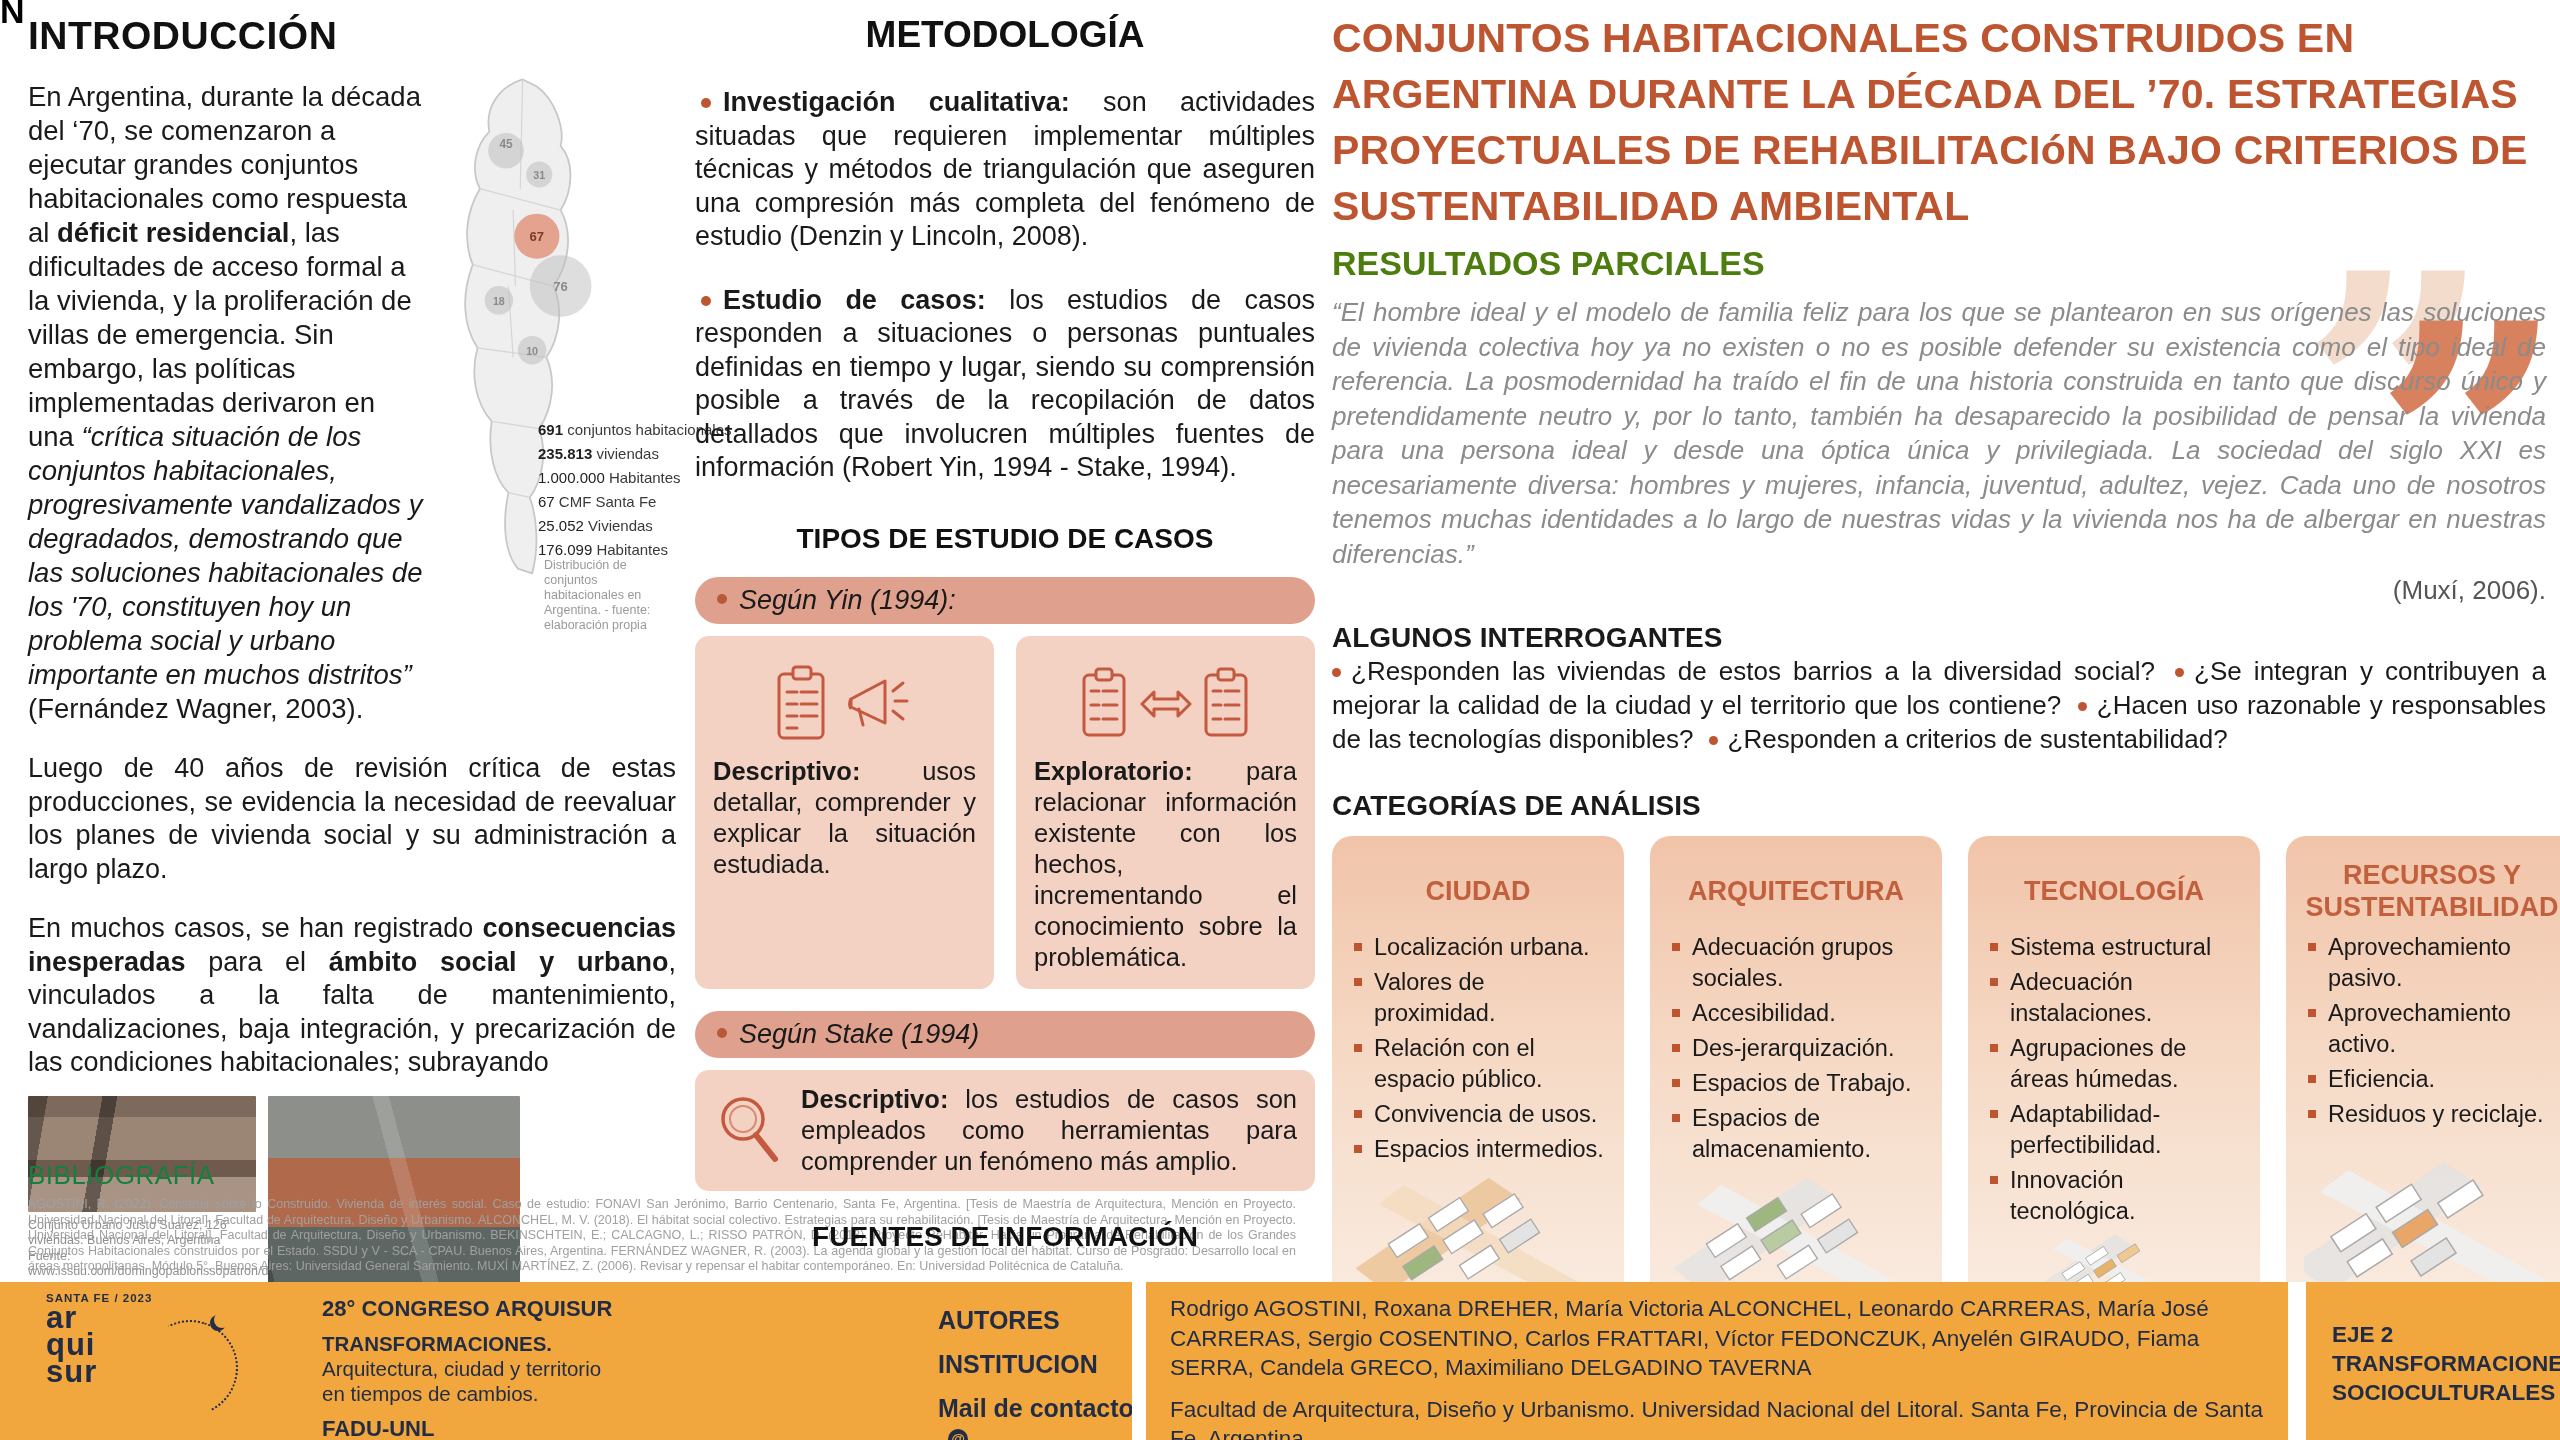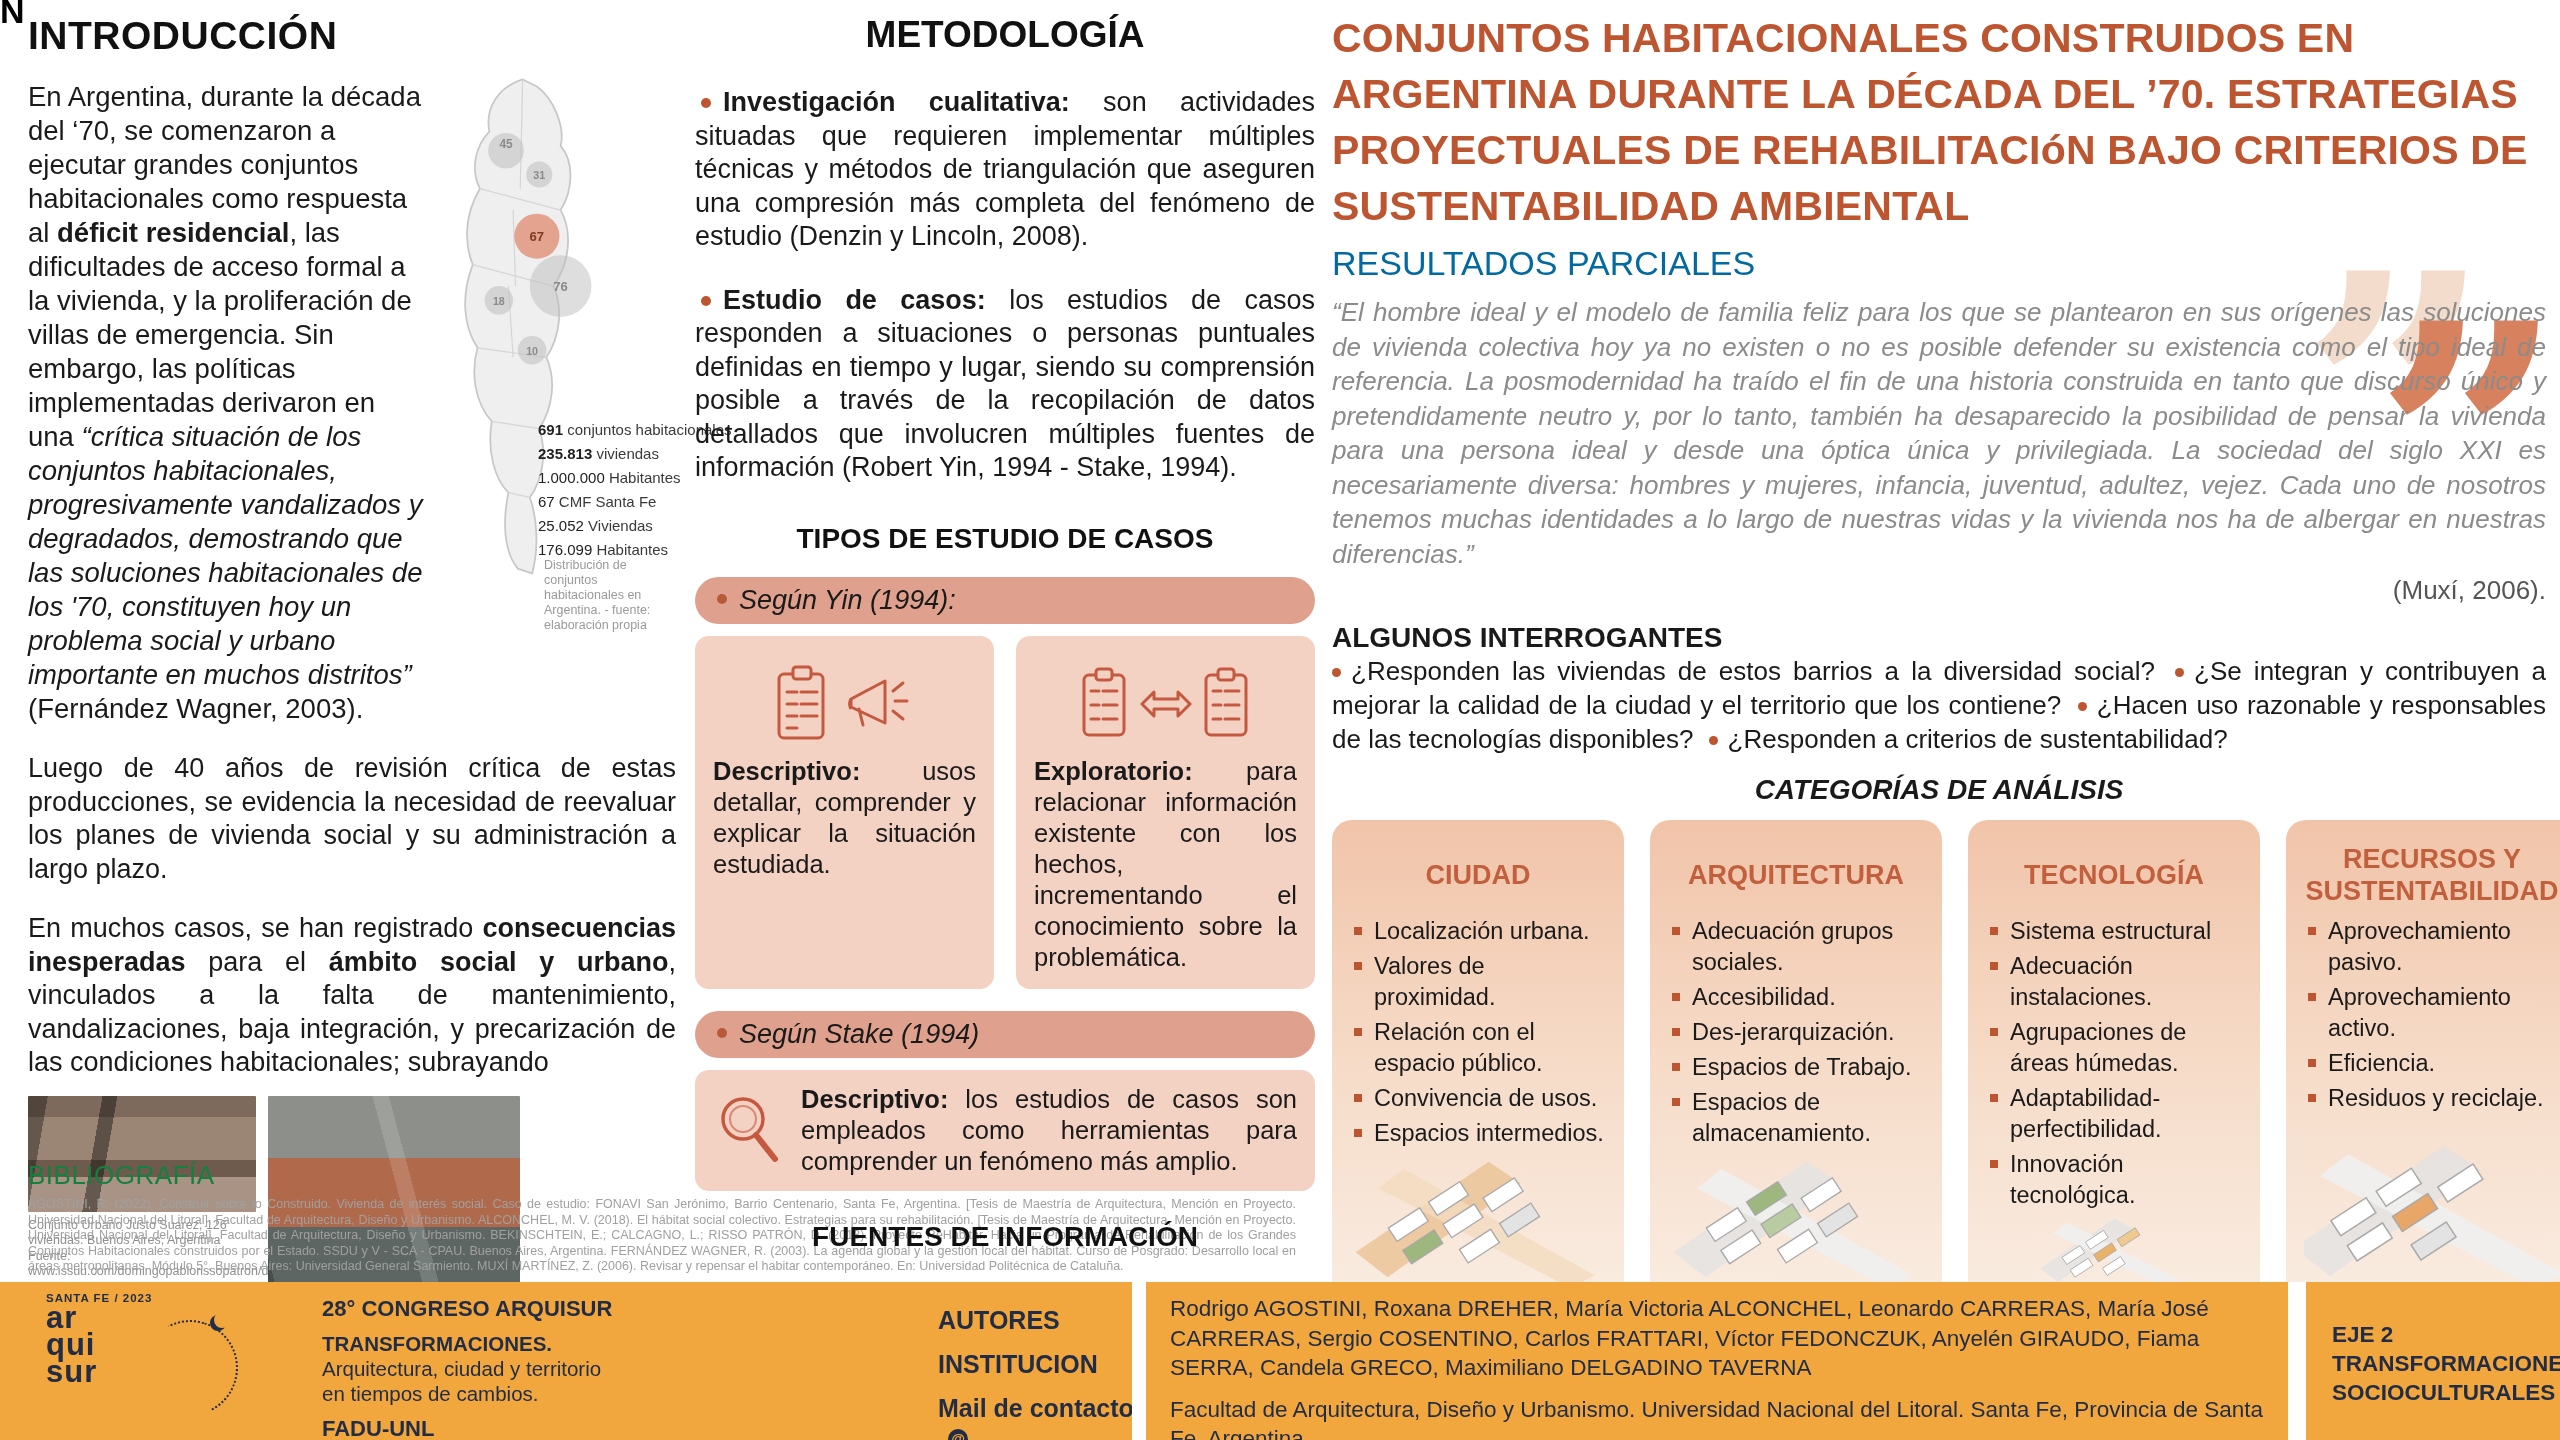--- a/index.html
+++ b/index.html
@@ -55,31 +55,31 @@
   .ybox p, .instr p { font-size:25.5px; line-height:31px; text-align:justify; }
   .instr { display:flex; gap:16px; align-items:center; background:#F3D2C3; border-radius:14px; padding:14px 18px; margin-top:12px; }
   .fuente { display:grid; grid-template-columns:248px 1fr; margin-top:26px; }
   .f-label { font-size:29px; font-weight:bold; color:#111; }
   .f-icon { margin-top:10px; }
   .f-text { font-size:26px; line-height:32.5px; }
 
   
   .col-results { position:absolute; left:1332px; top:10px; width:1214px; }
   .res-title { font-size:41px; line-height:56px; font-weight:bold; color:#BE5531; letter-spacing:0.2px; }
-  .res-sub { font-size:34px; font-weight:normal; color:#0369a1; margin-top:10px; }
+  .res-sub { font-size:34px; font-weight:bold; color:#4d7c0f; margin-top:10px; }
   .quote-wrap { position:relative; margin-top:12px; }
   .qmark { position:absolute; font-family:"DejaVu Serif", serif; font-weight:bold; line-height:0.5; z-index:0; }
   .qm1 { right:55px; top:18px; font-size:330px; color:#F4DCCC; }
   .qm2 { right:-18px; top:68px; font-size:330px; color:#D8815E; }
   .quote { position:relative; z-index:1; font-size:26px; line-height:34.5px; font-style:italic; color:#8b8b8b; text-align:justify; }
   .attrib { position:relative; z-index:1; text-align:right; font-size:26px; color:#555; margin-top:4px; }
   .interr-h { font-size:28px; font-weight:bold; margin-top:16px; }
   .questions { margin-top:0; font-size:26px; line-height:34px; text-align:justify; }
   .qdot { display:inline-block; width:9px; height:9px; border-radius:50%; background:#BE5531; margin:0 10px 3px 8px; }
-  .cat-h { text-align:center; font-size:28px; font-weight:bold; margin-top:18px;font-style:italic; }
+  .cat-h { font-size:28px; font-weight:bold; margin-top:34px; }
   .cards { display:flex; gap:26px; margin-top:14px; }
   .card { flex:1; border-radius:20px; background:linear-gradient(180deg,#F1C4A9 0%, #F6DCC9 45%, #FBF2EA 100%); padding:20px 18px 14px 18px; height:562px; display:flex; flex-direction:column; }
   .card-title { text-align:center; color:#C2603D; font-size:27px; font-weight:bold; line-height:32px; min-height:70px; display:flex; align-items:center; justify-content:center; }
   .card ul { list-style:none; margin-top:6px; }
   .card li { position:relative; padding-left:24px; font-size:23.5px; line-height:31px; margin-bottom:4px; color:#1a1a1a; }
   .card li::before { content:""; position:absolute; left:4px; top:11px; width:8px; height:8px; background:#BE5531; }
   .diagram { margin-top:auto; align-self:center; }
   .icon-row { display:flex; justify-content:center; gap:14px; }
   .pinicon { display:flex; flex-direction:column; align-items:center; }
   .pin { width:2px; height:30px; background:#8a8a8a; }

